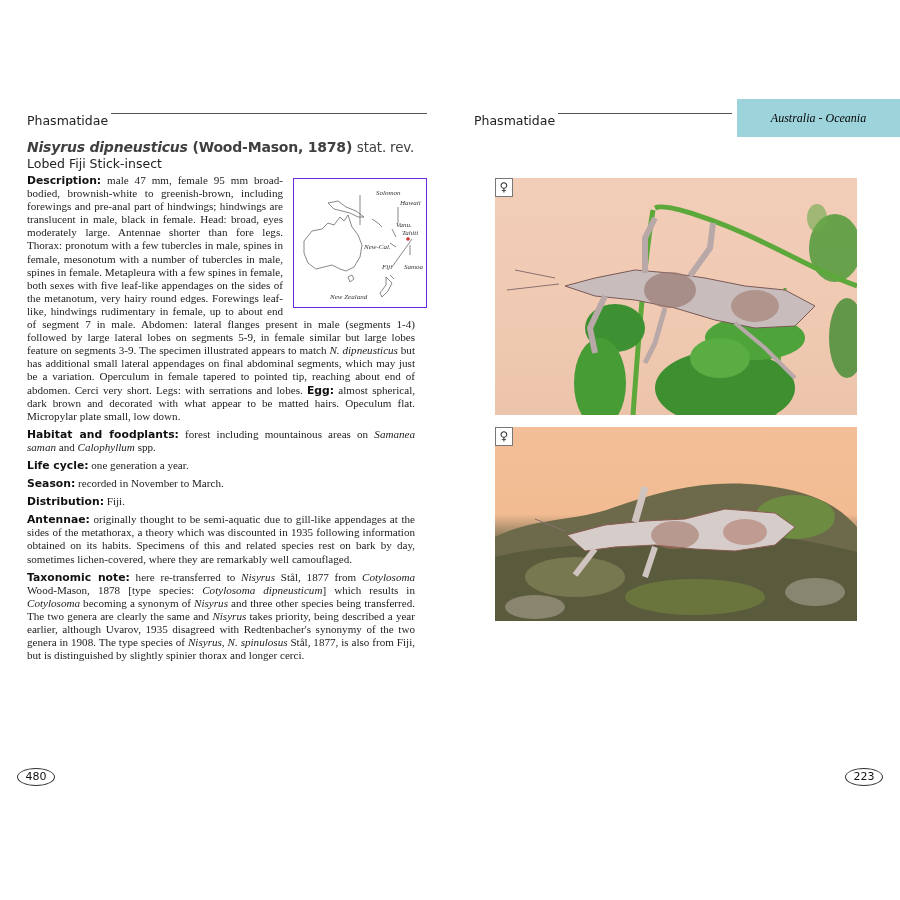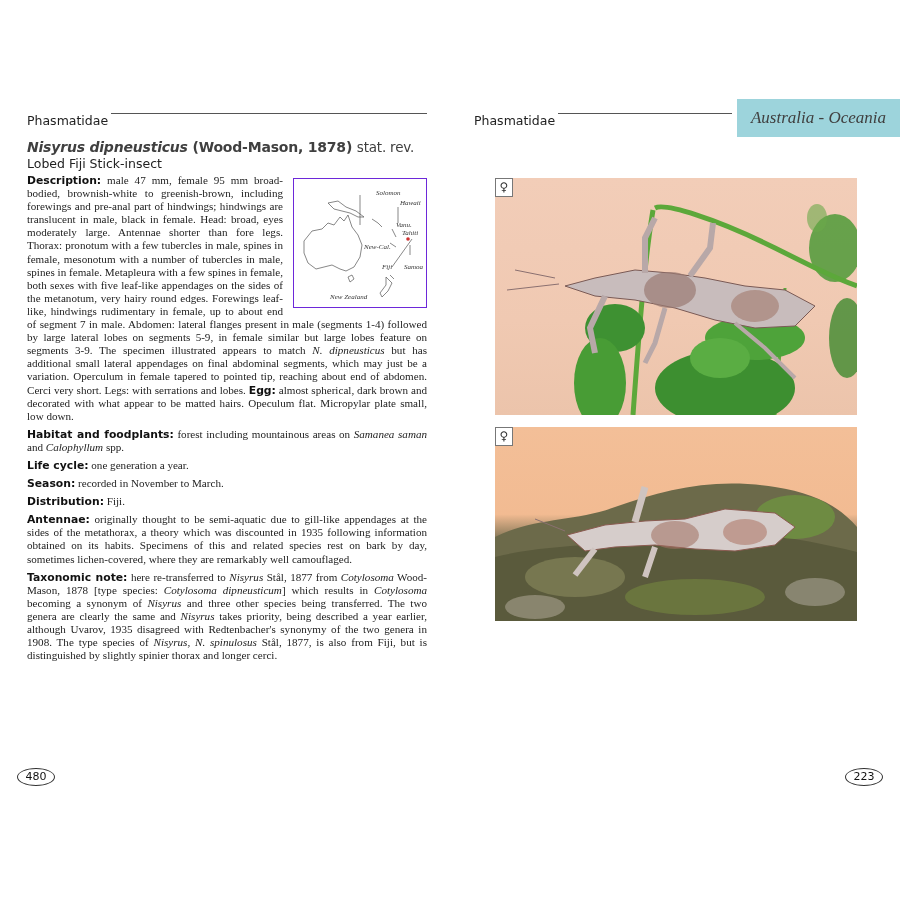--- a/index.html
+++ b/index.html
@@ -9,29 +9,29 @@
   .right { left:450px; width:450px; }
 
   .running-head { position:absolute; top:113px; font-family:"DejaVu Sans", sans-serif; font-size:12.5px; color:#222; display:flex; }
   .running-head .rule { border-bottom:1px solid #555; height:0; margin-left:3px; margin-bottom:3px; }
   .left .running-head { left:27px; width:400px; }
   .left .running-head .rule { flex:1; }
   .right .running-head { left:24px; width:258px; }
   .right .running-head .rule { flex:1; }
 
   .region-band { position:absolute; left:287px; top:99px; width:163px; height:38px; background:#9dd4dc; display:flex; align-items:center; justify-content:center; }
-  .region-band span { font-family:"Liberation Serif", serif; font-style:italic; font-size:17px; color:#404040; }
+  .region-band span { font-family:"Liberation Serif", serif; font-style:italic; font-size:12px; color:#000000; }
 
   .species-title { position:absolute; left:27px; top:139px; font-family:"DejaVu Sans", sans-serif; font-size:14px; font-weight:bold; color:#404040; white-space:nowrap; letter-spacing:-0.2px; }
   .species-title .gen { font-style:italic; }
   .species-title .statrev { font-weight:normal; font-size:13.5px; }
   .common-name { position:absolute; left:27px; top:156px; font-family:"DejaVu Sans", sans-serif; font-size:12.5px; color:#222; }
 
   .body-text { position:absolute; left:27px; top:174px; width:400px; font-size:11.1px; line-height:13.1px; text-align:justify; color:#222; }
-  .body-text p { margin:0 0 5px 0; }
+  .body-text p { margin:0 12px 5px 0; }
   .lbl { font-family:"DejaVu Sans", sans-serif; font-weight:bold; font-size:10.8px; color:#111; }
   .map-box { float:right; width:132px; height:128px; border:1px solid #6d28d9; margin:4px 0 4px 10px; background:#fff; position:relative; }
   .map-box svg { position:absolute; left:0; top:0; }
   .map-label { position:absolute; font-family:"Liberation Serif", serif; font-style:italic; font-size:7px; color:#333; white-space:nowrap; }
 
   .photo { position:absolute; left:45px; width:362px; overflow:hidden; }
   .photo-1 { top:178px; height:237px; background:linear-gradient(180deg,#f2cdb8 0%,#f0c9b2 60%,#ecc4ab 100%); }
   .photo-2 { top:427px; height:194px; background:linear-gradient(180deg,#f3bf98 0%,#f2bb92 45%,#6f6a4c 60%,#5f5a41 100%); }
   .sex-badge { position:absolute; left:0; top:0; width:16px; height:17px; background:#fff; border:1px solid #777; font-family:"DejaVu Sans", sans-serif; font-size:12px; line-height:17px; text-align:center; color:#333; z-index:2; }
 

